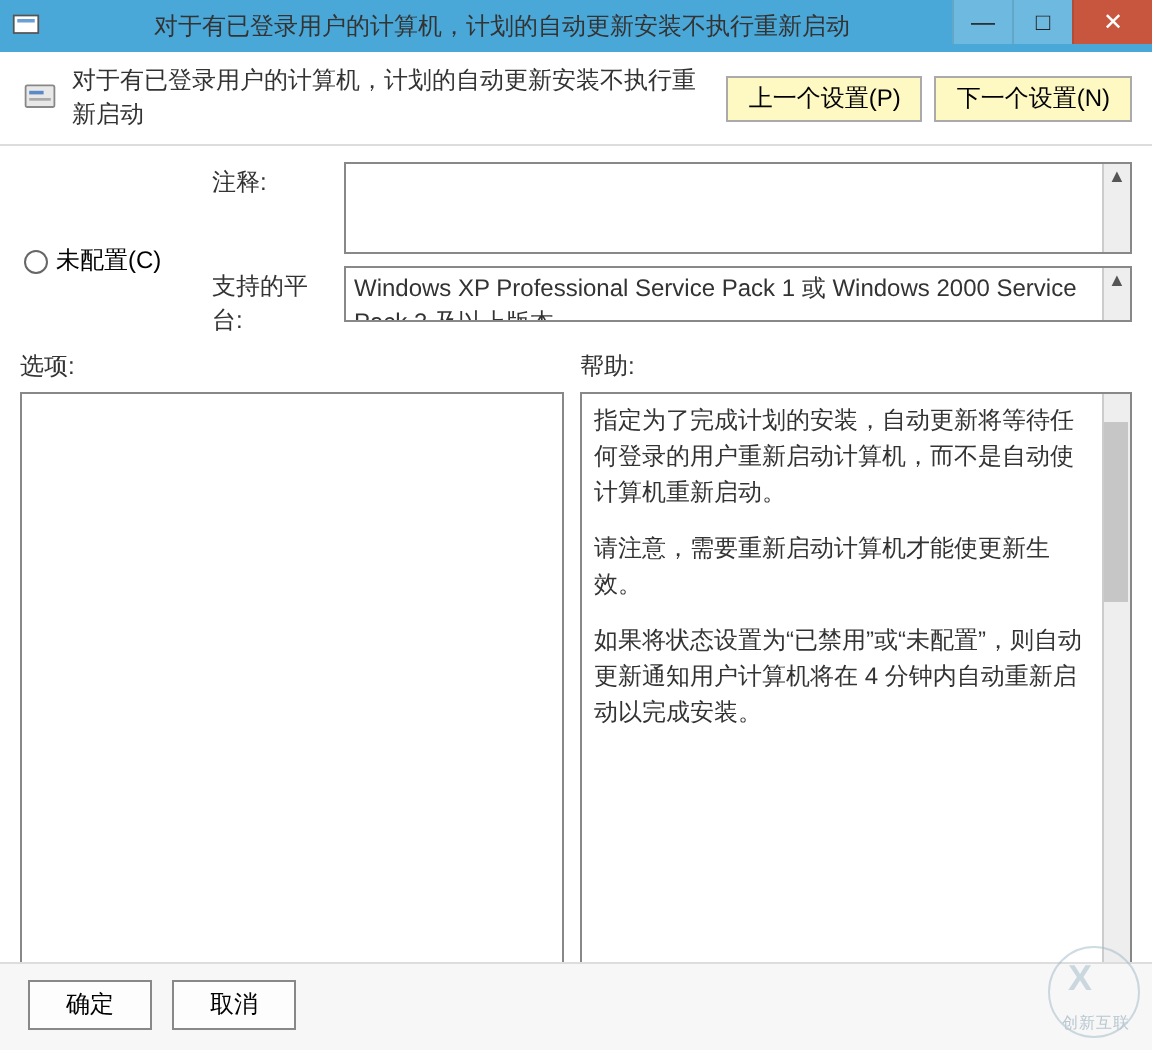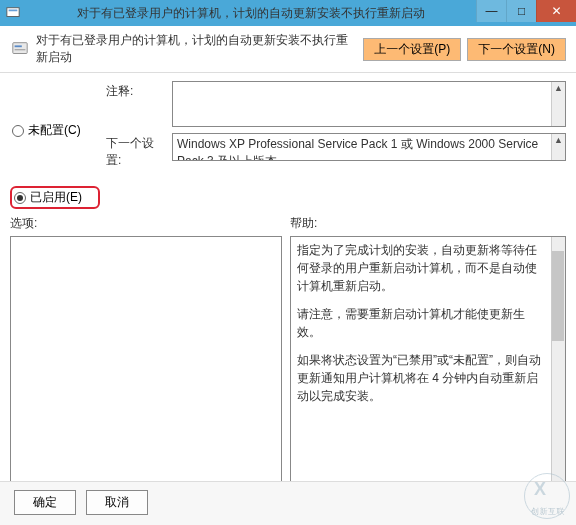--- a/index.html
+++ b/index.html
@@ -49,21 +49,21 @@
     border-bottom: 1px solid #ddd;
     gap: 6px;
   }
   .header-icon {
     width: 20px; height: 20px;
     display: inline-flex; align-items: center; justify-content: center;
   }
   .header-text { flex: 1; font-size: 12px; color: #333; }
   .nav-btn {
     border: 1px solid #aaa;
-    background: #fdba74;
+    background: #fef9c3;
     padding: 2px 10px;
     font-size: 12px;
   }
 
   .main-config {
     padding: 8px 10px 4px 10px;
     display: flex;
     gap: 6px;
   }
   .radio-col {
@@ -212,40 +212,34 @@
   <button class="nav-btn">上一个设置(P)</button>
   <button class="nav-btn">下一个设置(N)</button>
 </div>
 
 <div class="main-config">
   <div class="radio-col">
     <label class="radio-opt">
       <span class="radio-circle"></span>
       <span>未配置(C)</span>
     </label>
-    <label class="radio-opt hl">
-      <span class="radio-circle">
-          <span class="radio-dot"></span>
-        </span>
-      <span>已启用(E)</span>
-    </label>
   </div>
 
   <div class="right-col">
     <div class="field-row">
       <div class="field-label">注释:</div>
       <div class="textarea">
         <span></span>
         <div class="scroll-thumb-v">
             <span class="scroll-arrow">▲</span>
           </div>
       </div>
     </div>
     <div class="field-row">
-      <div class="field-label">下一个设置:</div>
+      <div class="field-label">支持的平台:</div>
       <div class="supported-box">
         <span>Windows XP Professional Service Pack 1 或 Windows 2000 Service Pack 3 及以上版本</span>
         <div class="scroll-thumb-v">
             <span class="scroll-arrow">▲</span>
           </div>
       </div>
     </div>
   </div>
 </div>
 

